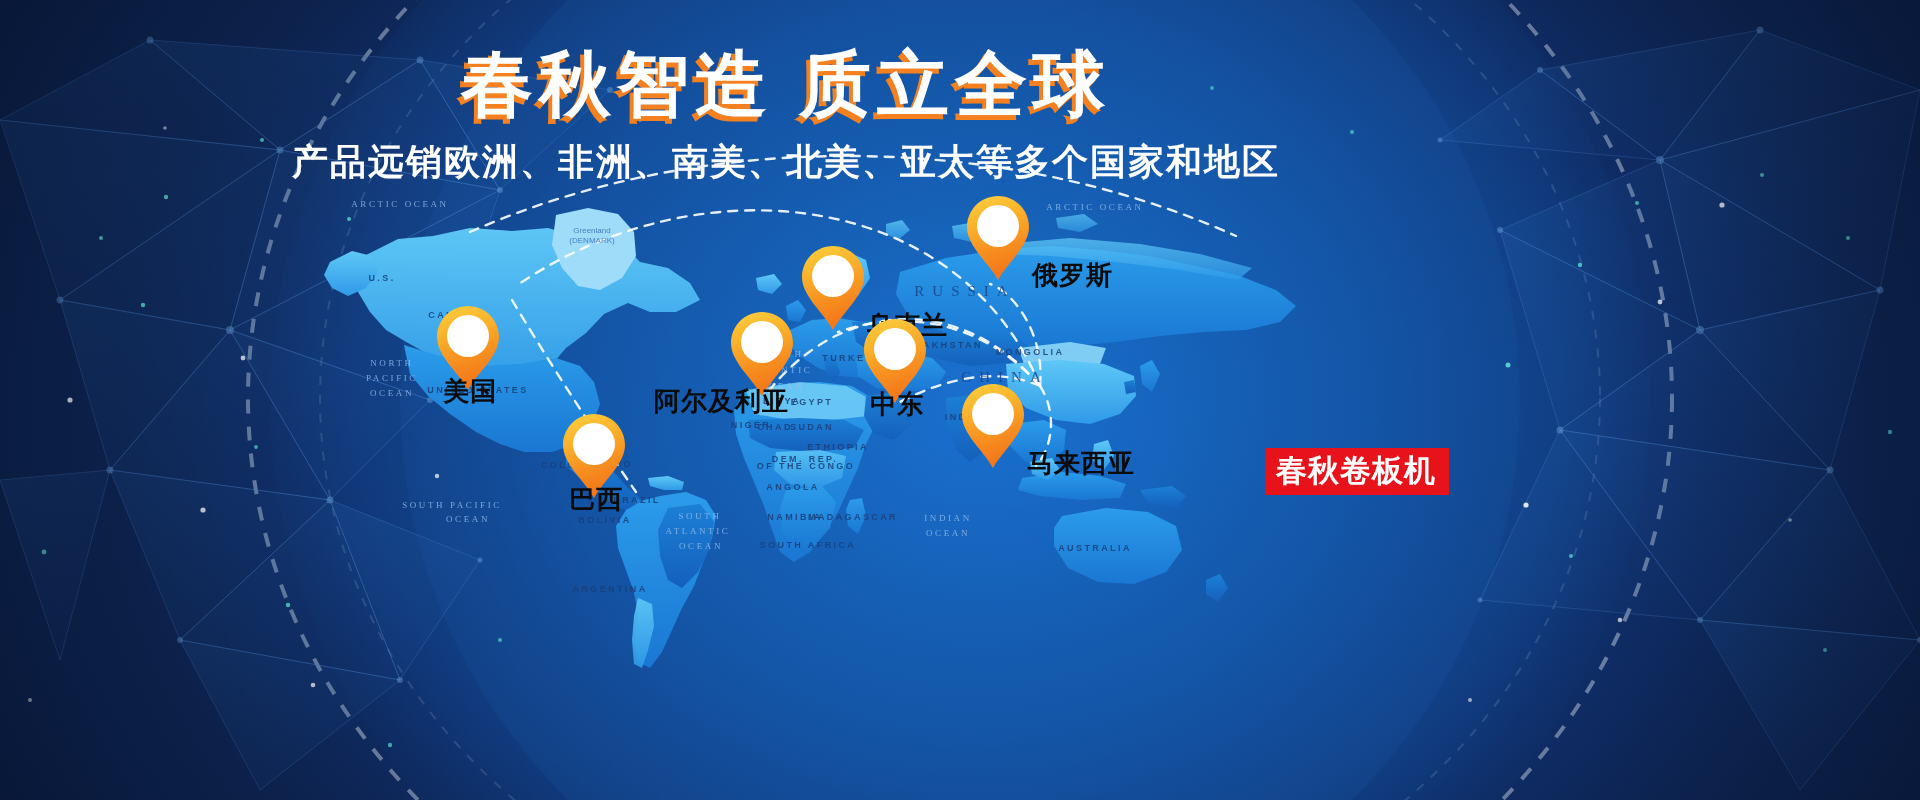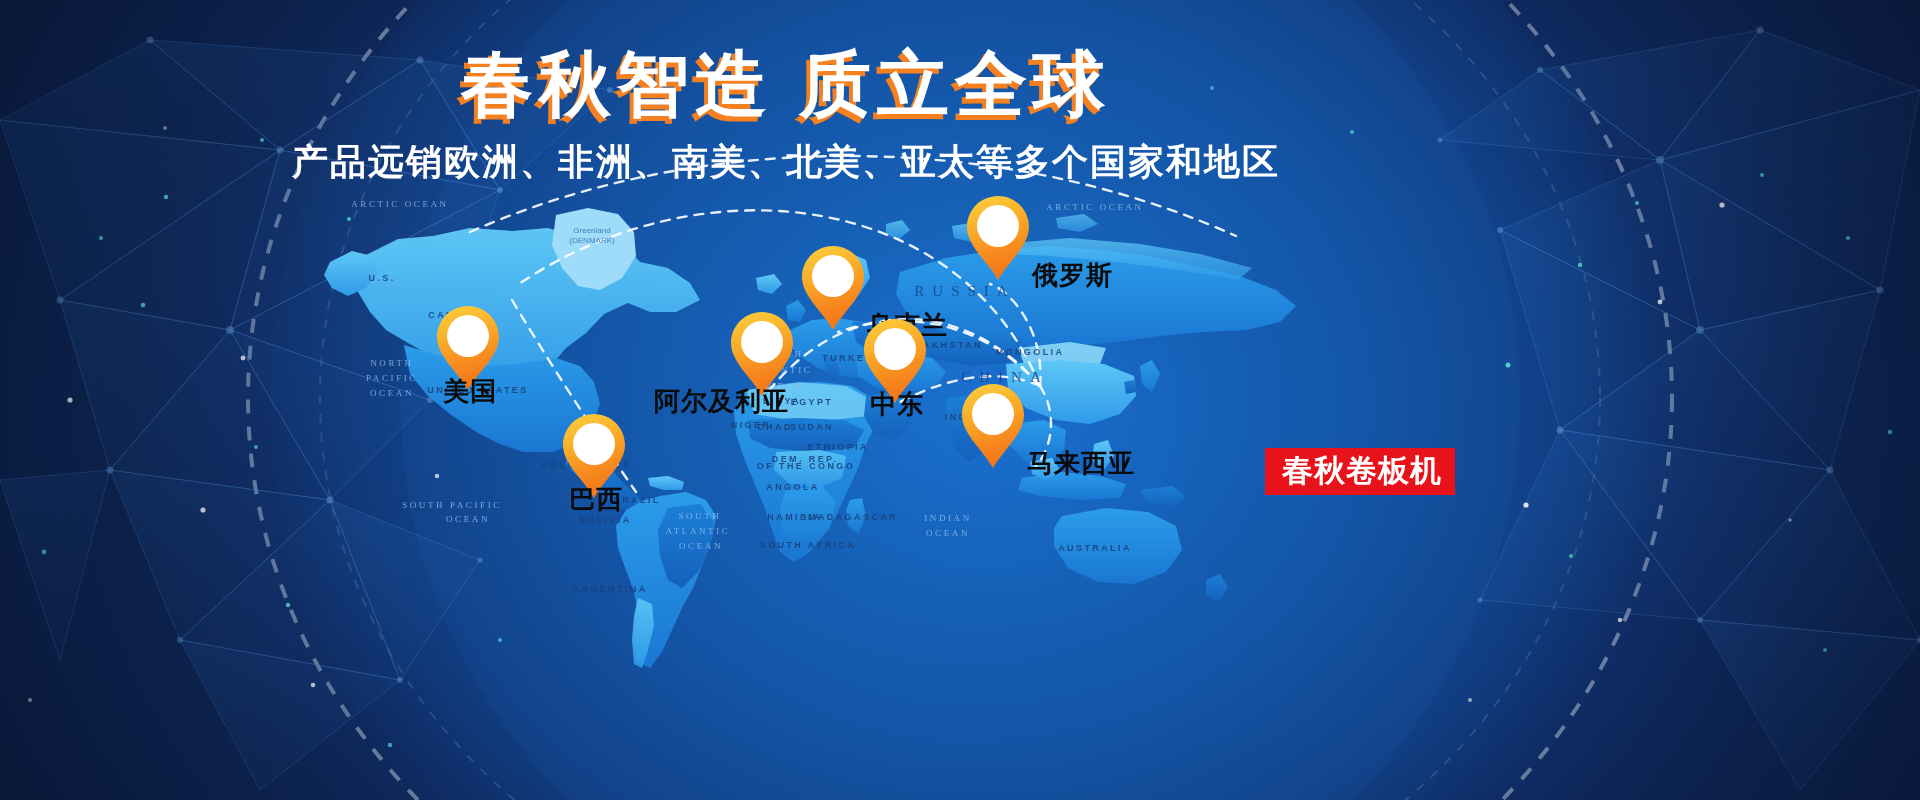--- a/index.html
+++ b/index.html
@@ -73,21 +73,21 @@
     letter-spacing:1px;line-height:1;
   }
   .lbl-right{left:100%;top:100%;margin-left:2px;transform:translateY(-20px);}
   .lbl-below{left:50%;top:100%;transform:translate(-46%,-14px);}
   .lbl-below-left{left:50%;top:100%;transform:translate(-80%,-10px);}
 
   
   .brand-badge{
     position:absolute;z-index:70;
     background:#e8131a;
-    padding:7px 13px 9px 17px;
+    padding:7px 13px 9px 11px;
     color:#ffffff;font-size:31px;font-weight:bold;letter-spacing:1px;
     line-height:1;white-space:nowrap;
     font-family:"Liberation Sans","DejaVu Sans",sans-serif;
   }
 </style>
 </head>
 <body>
 
 <div class="stage">
 

